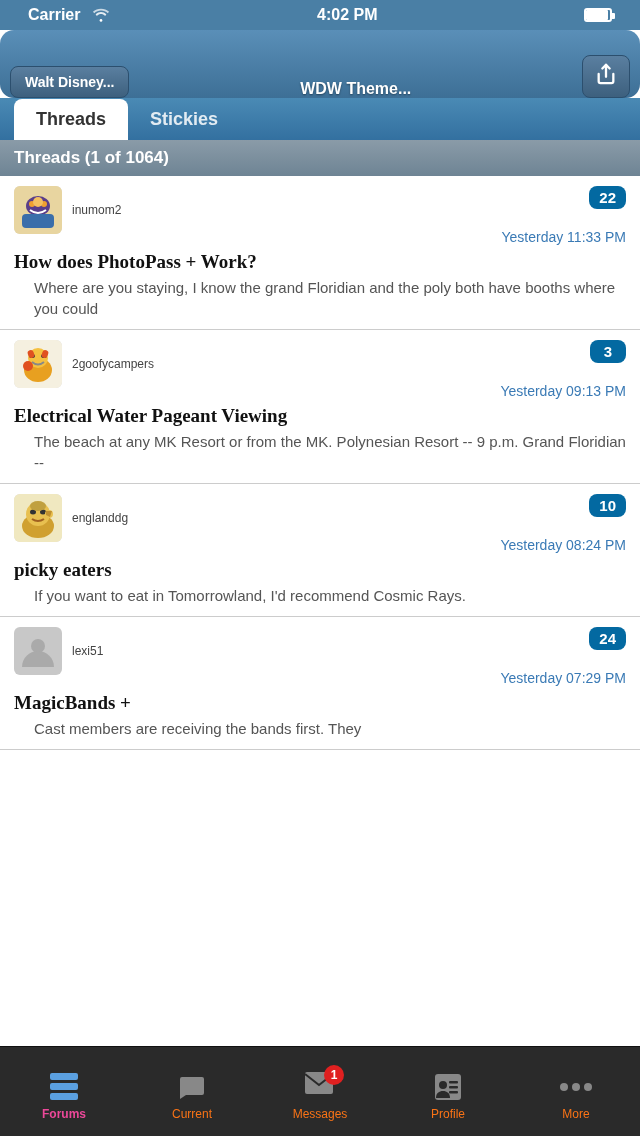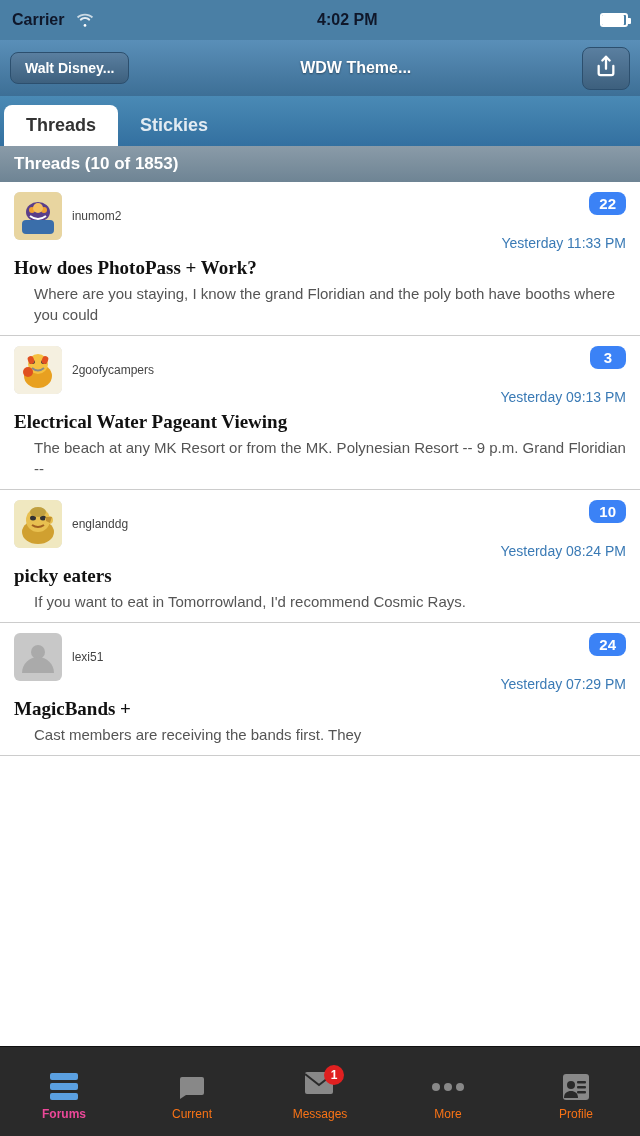--- a/index.html
+++ b/index.html
@@ -8,27 +8,27 @@
       width: 640px;
       height: 1136px;
       font-family: -apple-system, 'Helvetica Neue', Arial, sans-serif;
       background: #fff;
       overflow: hidden;
       position: relative;
     }
 
     
     .status-bar {
-      height: 40px;
+      height: 30px;
       background: #4a7fa5;
       display: flex;
       align-items: center;
       justify-content: space-between;
-      padding: 0 12px;
-      color: #0f172a;
+      padding: 0 28px;
+      color: #ffffff;
       font-size: 16px;
       font-weight: 600;
     }
     .status-bar .battery {
       width: 28px; height: 14px;
       border: 2px solid white;
       border-radius: 3px;
       position: relative;
       display: inline-block;
     }
@@ -49,26 +49,27 @@
     .wifi-icon {
       display: inline-block;
       width: 18px;
       height: 14px;
       margin-left: 6px;
       vertical-align: middle;
     }
 
     
     .nav-bar {
-      height: 56px;
+      height: 68px;
       background: linear-gradient(to bottom, #5a8fb8, #3d6f96);
       display: flex;
-      align-items: center;
+      align-items: flex-end;
       padding: 0 10px;
       gap: 8px;
+      border-radius: 14px;
     }
     .nav-back-btn {
       background: linear-gradient(to bottom, #5a7fa0, #3d607e);
       border: 1px solid #2c4f6e;
       border-radius: 8px;
       color: white;
       font-size: 14px;
       font-weight: bold;
       padding: 7px 14px;
       cursor: pointer;
@@ -86,25 +87,25 @@
       border: 1px solid #2c4f6e;
       border-radius: 8px;
       color: white;
       font-size: 18px;
       padding: 7px 12px;
       cursor: pointer;
     }
 
     
     .tabs-bar {
-      height: 50px;
+      height: 42px;
       background: linear-gradient(to bottom, #4a8ab5, #3370a0);
       display: flex;
       align-items: flex-end;
-      padding: 0 4px;
+      padding: 0 14px;
       gap: 0;
     }
     .tab {
       padding: 10px 22px 10px;
       font-size: 18px;
       font-weight: 600;
       cursor: pointer;
       border-radius: 8px 8px 0 0;
       color: white;
     }
@@ -170,21 +171,21 @@
       justify-content: center;
     }
 
     .username {
       font-size: 12px;
       color: #444;
       font-weight: 400;
     }
 
     .reply-badge {
-      background: #3b82f6;
+      background: #0369a1;
       color: white;
       font-size: 15px;
       font-weight: bold;
       border-radius: 8px;
       padding: 3px 10px;
       min-width: 36px;
       text-align: center;
       flex-shrink: 0;
     }
 
@@ -333,21 +334,21 @@
         <line x1="12" y1="2" x2="12" y2="15"></line>
       </svg>
     </button>
   </div>
 
   <div class="tabs-bar">
     <div class="tab active">Threads</div>
     <div class="tab inactive">Stickies</div>
   </div>
 
-  <div class="section-header">Threads (10 of 1853)</div>
+  <div class="section-header">Threads (1 of 1064)</div>
 
   <div class="scrollable-threads">
 
     <div class="thread-item">
       <div class="thread-header">
         <div class="thread-user-row">
           <div class="avatar">
             <svg viewBox="0 0 48 48" xmlns="http://www.w3.org/2000/svg">
               <rect width="48" height="48" fill="#e8d5a0"></rect>
               <ellipse cx="24" cy="20" rx="12" ry="10" fill="#5a3e8a"></ellipse>
@@ -474,36 +475,36 @@
         <rect x="1" y="1" width="28" height="22" rx="2" fill="#888"></rect>
         <path d="M1 3l14 11L29 3" stroke="#2a2a2a" stroke-width="2" fill="none"></path>
       </svg>
       <div class="badge-dot">1</div>
     </div>
     <span class="tab-label">Messages</span>
   </div>
 
   <div class="bottom-tab">
     <div class="tab-icon">
-      <svg width="32" height="12" viewBox="0 0 32 12" fill="#888">
-        <circle cx="4" cy="6" r="4"></circle>
-        <circle cx="16" cy="6" r="4"></circle>
-        <circle cx="28" cy="6" r="4"></circle>
-      </svg>
-    </div>
-    <span class="tab-label">More</span>
-  </div>
-
-  <div class="bottom-tab">
-    <div class="tab-icon">
       <svg width="28" height="28" viewBox="0 0 28 28" fill="none">
         <rect x="1" y="1" width="26" height="26" rx="3" fill="#888"></rect>
         <circle cx="9" cy="12" r="4" fill="#2a2a2a"></circle>
         <rect x="15" y="8" width="9" height="2.5" rx="1" fill="#2a2a2a"></rect>
         <rect x="15" y="13" width="9" height="2.5" rx="1" fill="#2a2a2a"></rect>
         <rect x="15" y="18" width="9" height="2.5" rx="1" fill="#2a2a2a"></rect>
         <path d="M2 25c0-5 3.1-7 7-7s7 2 7 7" fill="#2a2a2a"></path>
       </svg>
     </div>
     <span class="tab-label">Profile</span>
   </div>
 
+  <div class="bottom-tab">
+    <div class="tab-icon">
+      <svg width="32" height="12" viewBox="0 0 32 12" fill="#888">
+        <circle cx="4" cy="6" r="4"></circle>
+        <circle cx="16" cy="6" r="4"></circle>
+        <circle cx="28" cy="6" r="4"></circle>
+      </svg>
+    </div>
+    <span class="tab-label">More</span>
+  </div>
+
 </div>
 
 </body></html>

